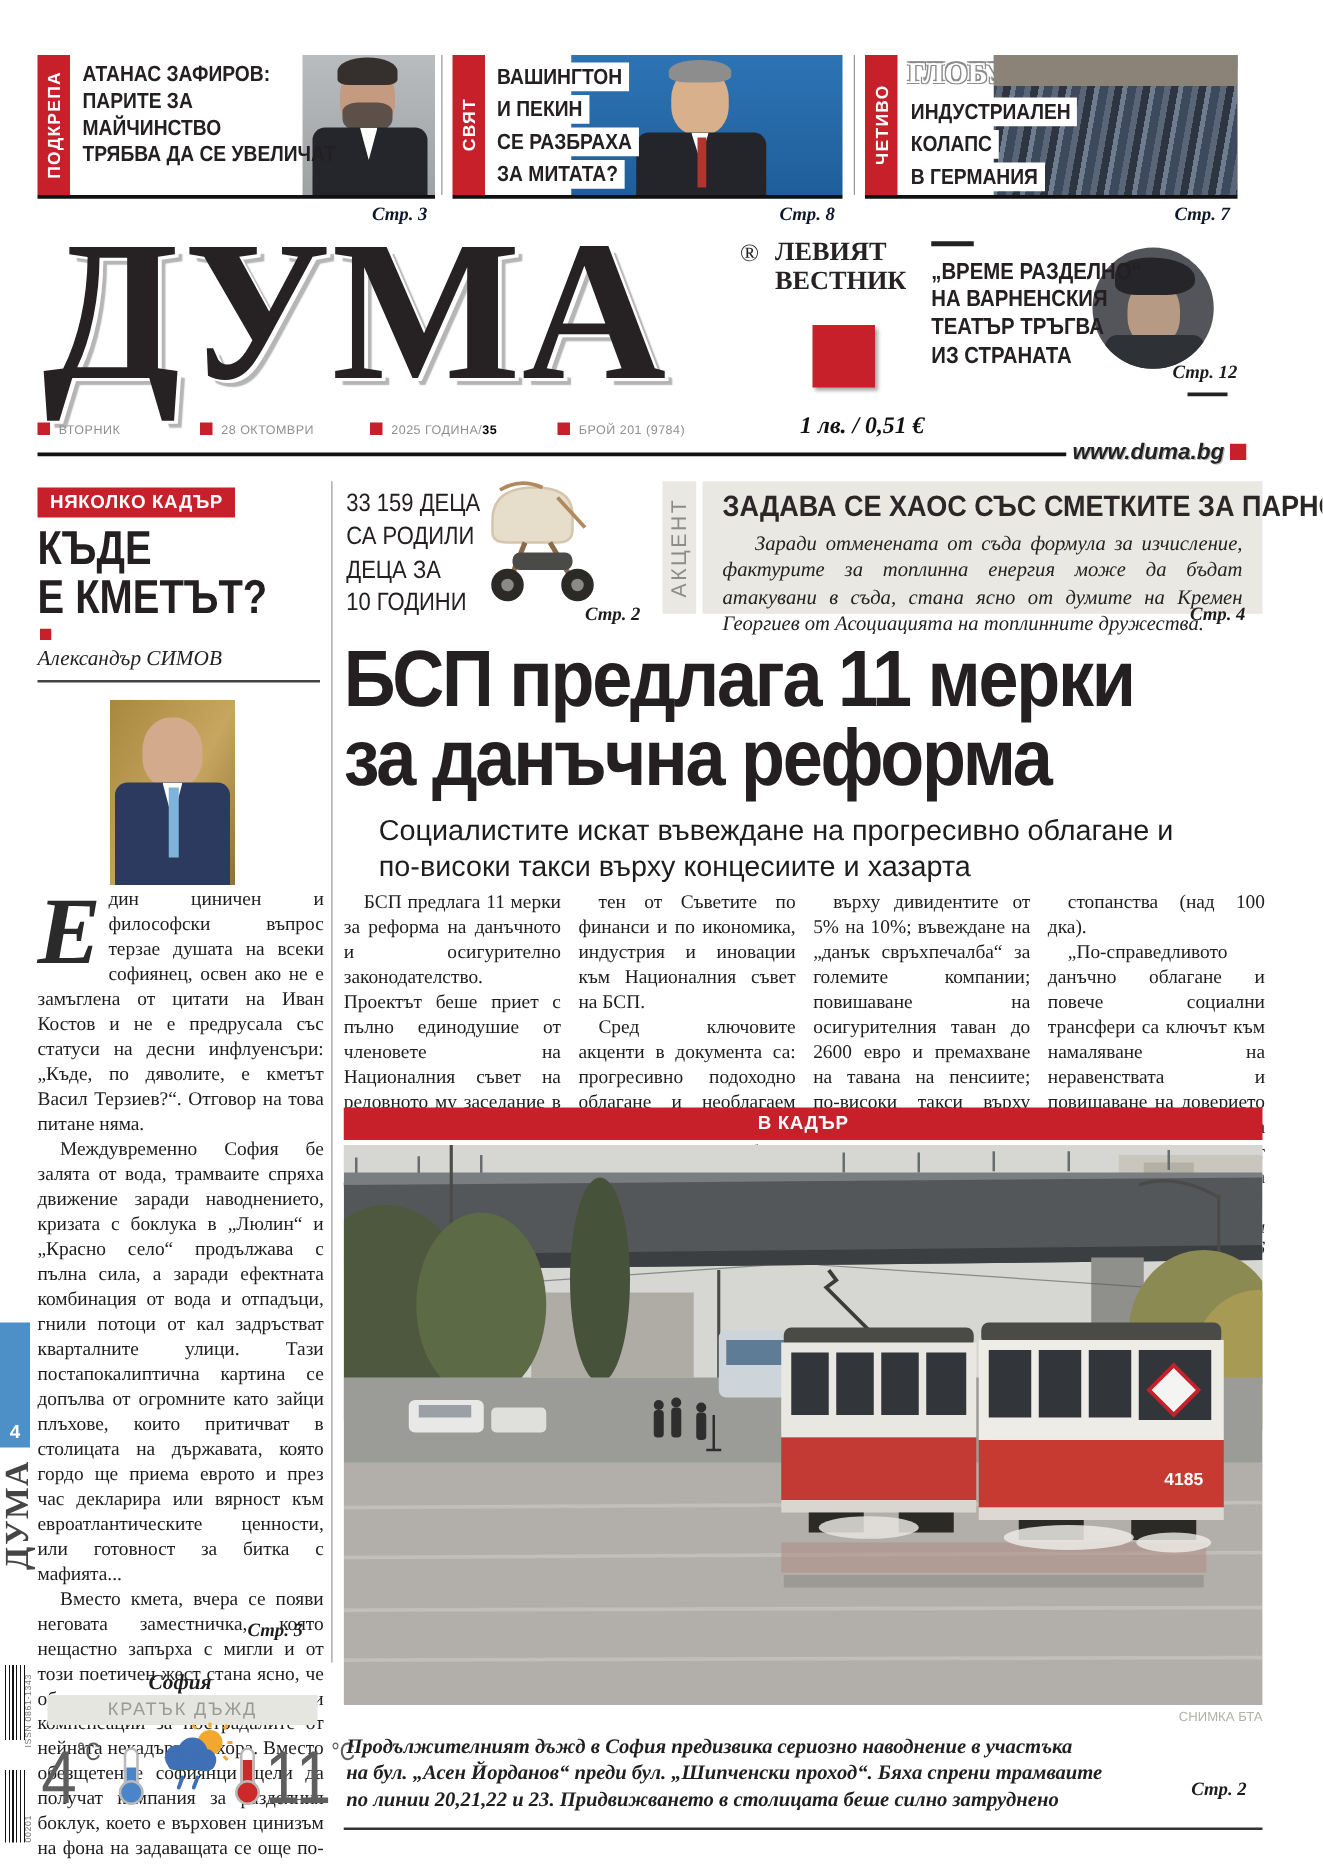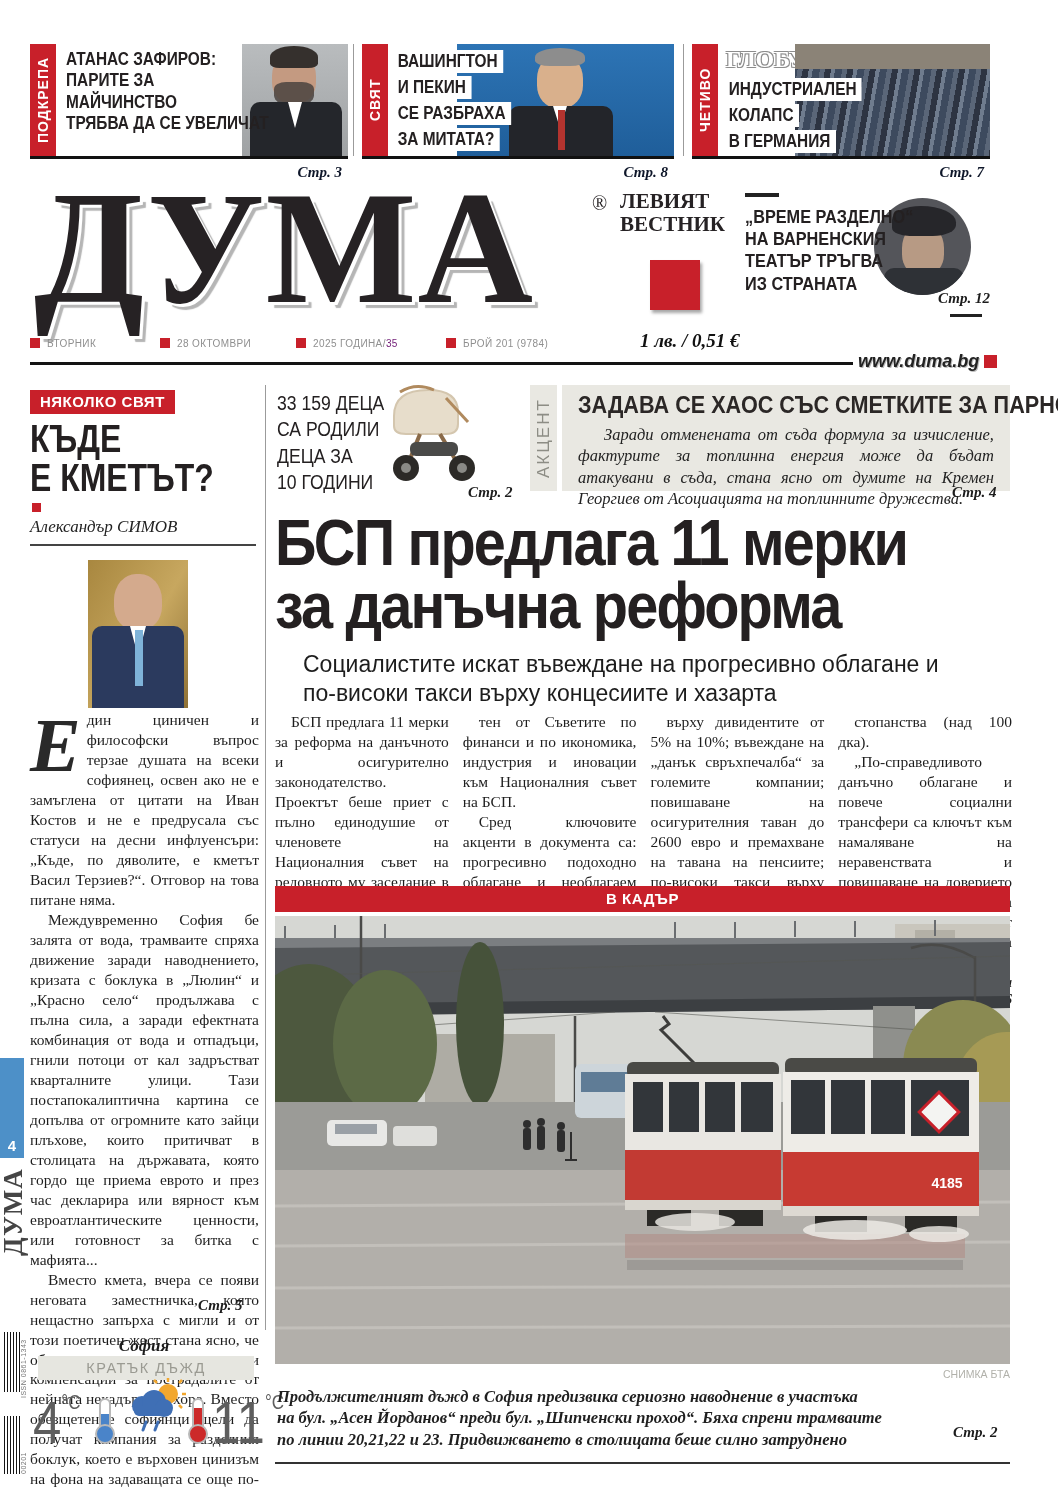--- a/index.html
+++ b/index.html
@@ -32,21 +32,21 @@
   .mast-title{position:absolute;left:34px;top:168px;font-family:"Liberation Serif",serif;
       font-weight:bold;font-size:160px;line-height:1;letter-spacing:1px;color:#262224;
       text-shadow:3px 3px 0 #ffffff,6px 6px 1px #b5b5b5;}
   .mast-reg{position:absolute;left:592px;top:192px;font-size:20px;color:#262224;font-family:"Liberation Serif",serif;}
   .tagline{position:absolute;left:620px;top:190px;font-family:"Liberation Serif",serif;
       font-weight:bold;font-size:21px;line-height:1.08;color:#262224;}
   .redsq{position:absolute;background:#c8202a;box-shadow:2px 3px 3px rgba(0,0,0,.35);}
   .price{position:absolute;left:640px;top:330px;font:bold italic 19px "Liberation Serif",serif;color:#111;}
   .dl{position:absolute;top:338px;font-size:10px;color:#8f8f8f;letter-spacing:.4px;white-space:nowrap;}
   .dl .sq{display:inline-block;width:10px;height:10px;background:#c8202a;margin-right:7px;vertical-align:-1px;}
-  .dl .hl{color:#701a75;font-weight:normal;}
+  .dl .hl{color:#000000;font-weight:bold;}
   .mast-rule{position:absolute;left:30px;top:362px;width:823px;height:3px;background:#131313;}
   .website{position:absolute;left:858px;top:351px;font:bold italic 18px "Liberation Sans",sans-serif;color:#222;
            text-shadow:1px 1px 0 #bbb;}
   
   .th-dash{position:absolute;left:745px;top:193px;width:34px;height:4px;background:#222;}
   .th-lines{position:absolute;left:745px;top:206px;font-weight:bold;color:#242021;z-index:2;}
   .th-lines .t-line{font-size:18.5px;line-height:1.2;}
   .th-circle{position:absolute;left:874px;top:198px;width:97px;height:97px;border-radius:50%;
              overflow:hidden;background:#54555a;z-index:1;}
   .th-page{position:absolute;left:938px;top:290px;font:bold italic 15px "Liberation Serif",serif;}
@@ -222,21 +222,21 @@
   <div class="th-page">Стр. 12</div>
   <div class="th-rule"></div>
 
   <div class="dl" style="left:30px;"><span class="sq"></span><span>ВТОРНИК</span></div>
   <div class="dl" style="left:160px;"><span class="sq"></span><span>28 ОКТОМВРИ</span></div>
   <div class="dl" style="left:296px;"><span class="sq"></span><span>2025 ГОДИНА/</span><span class="hl">35</span></div>
   <div class="dl" style="left:446px;"><span class="sq"></span><span>БРОЙ 201 (9784)</span></div>
   <div class="mast-rule"></div>
   <div class="website"><span>www.duma.bg</span>&nbsp;<span style="display:inline-block;width:13px;height:13px;background:#c8202a;vertical-align:-1px;"></span></div>
 
-  <div class="kicker">НЯКОЛКО СВЯТ</div>
+  <div class="kicker">НЯКОЛКО КАДЪР</div>
   <div class="op-head">
     <div>КЪДЕ</div>
     <div>Е КМЕТЪТ?</div>
   </div>
   <div class="redsq" style="left:32px;top:503px;width:9px;height:9px;box-shadow:none;"></div>
   <div class="op-byline">Александър СИМОВ</div>
   <div class="op-hr"></div>
   <div class="op-photo">
     <div class="head" style="left:26px;top:14px;width:48px;height:56px;background:#d4aa8d;"></div>
     <div class="torso" style="left:4px;top:66px;width:92px;height:82px;background:#2b3a5e;"></div>

